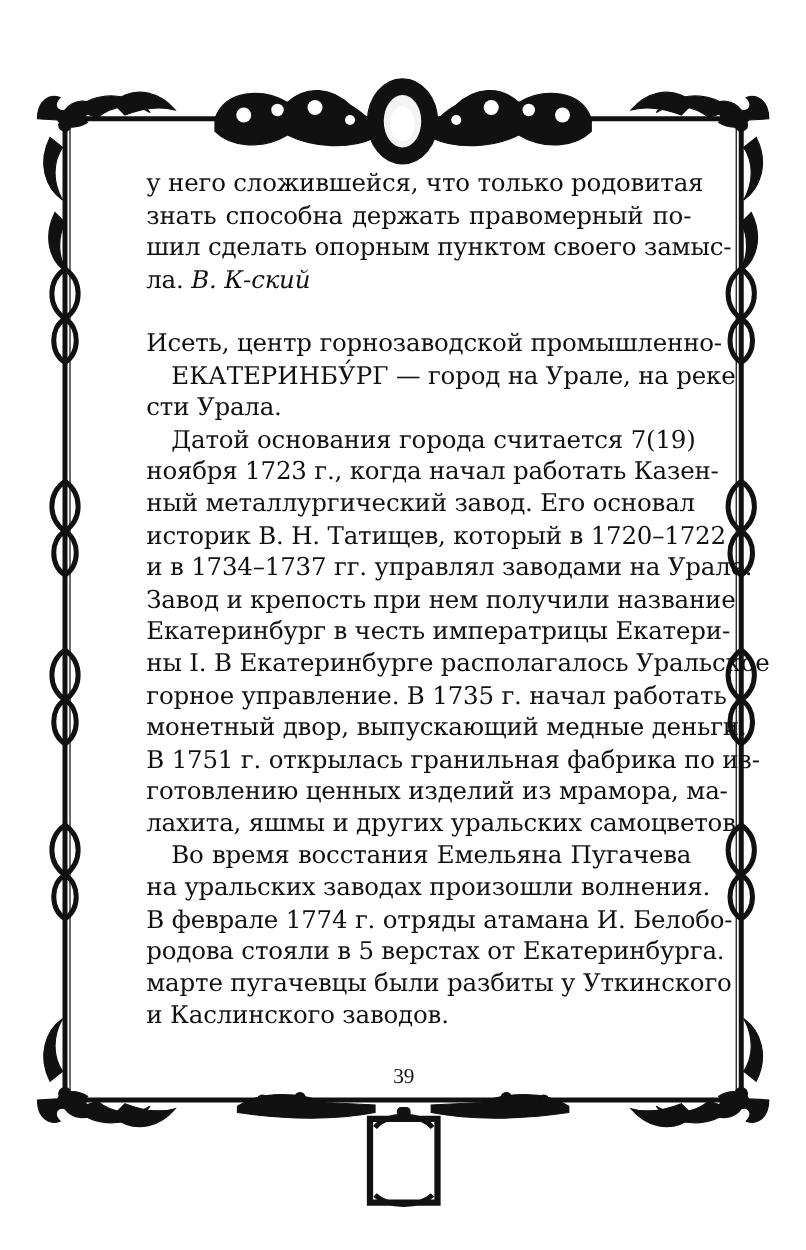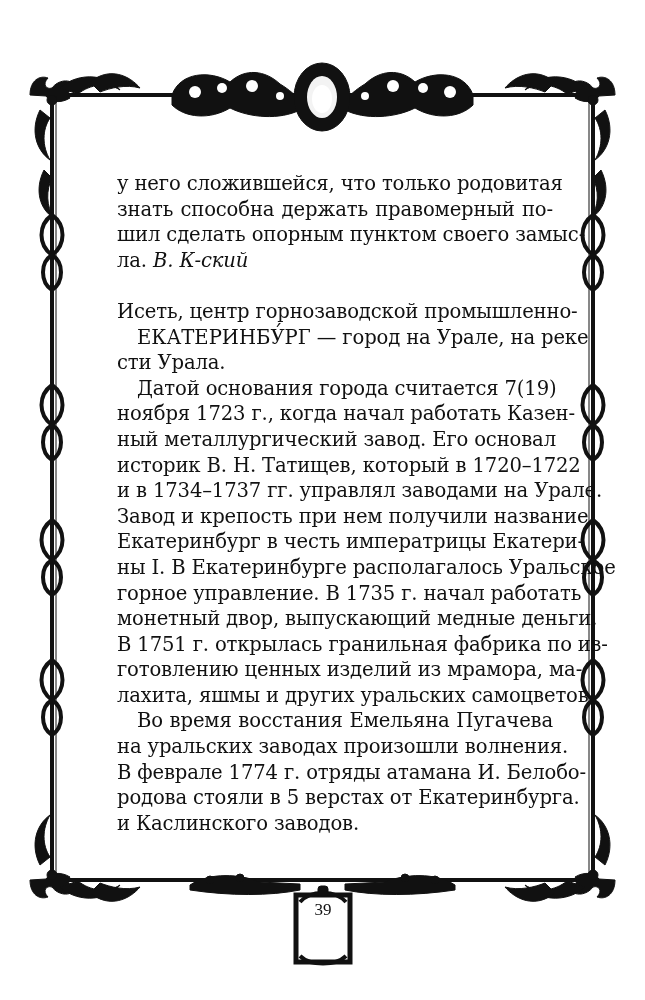--- a/index.html
+++ b/index.html
@@ -30,21 +30,20 @@
     .text-block {
       position: absolute;
       left: 117px;
       top: 134px;
       width: 436px;
       font-size: 19.6px;
       line-height: 25.6px;
       text-align: justify;
       letter-spacing: -0.15px;
       word-spacing: 0px;
-      margin-top: 37px;
     }
     .text-block .line {
       display: block;
       text-align: justify;
       text-align-last: justify;
       white-space: nowrap;
       height: 25.6px;
     }
     .text-block .line.last {
       text-align-last: left;
@@ -59,21 +58,21 @@
       display: block;
       height: 25.6px;
     }
     .headword {
       letter-spacing: 0px;
     }
     
     .page-number {
       position: absolute;
       left: 300px;
-      top: 900px;
+      top: 851px;
       width: 46px;
       text-align: center;
       font-family: "Liberation Serif", serif;
       font-size: 17px;
       color: #111;
     }
   </style>
 </head>
 <body>
 
@@ -204,17 +203,18 @@
     <span class="line">горное управление. В 1735 г. начал работать</span>
     <span class="line">монетный двор, выпускающий медные деньги.</span>
     <span class="line">В 1751 г. открылась гранильная фабрика по из-</span>
     <span class="line">готовлению ценных изделий из мрамора, ма-</span>
     <span class="line last">лахита, яшмы и других уральских самоцветов.</span>
 
     <span class="line indent">Во время восстания Емельяна Пугачева</span>
     <span class="line">на уральских заводах произошли волнения.</span>
     <span class="line">В феврале 1774 г. отряды атамана И. Белобо-</span>
     <span class="line">родова стояли в 5 верстах от Екатеринбурга.</span>
+    <span class="line">марте пугачевцы были разбиты у Уткинского</span>
     <span class="line last">и Каслинского заводов.</span>
   </div>
 
   <div class="page-number">39</div>
 </div>
 
 </body></html>

